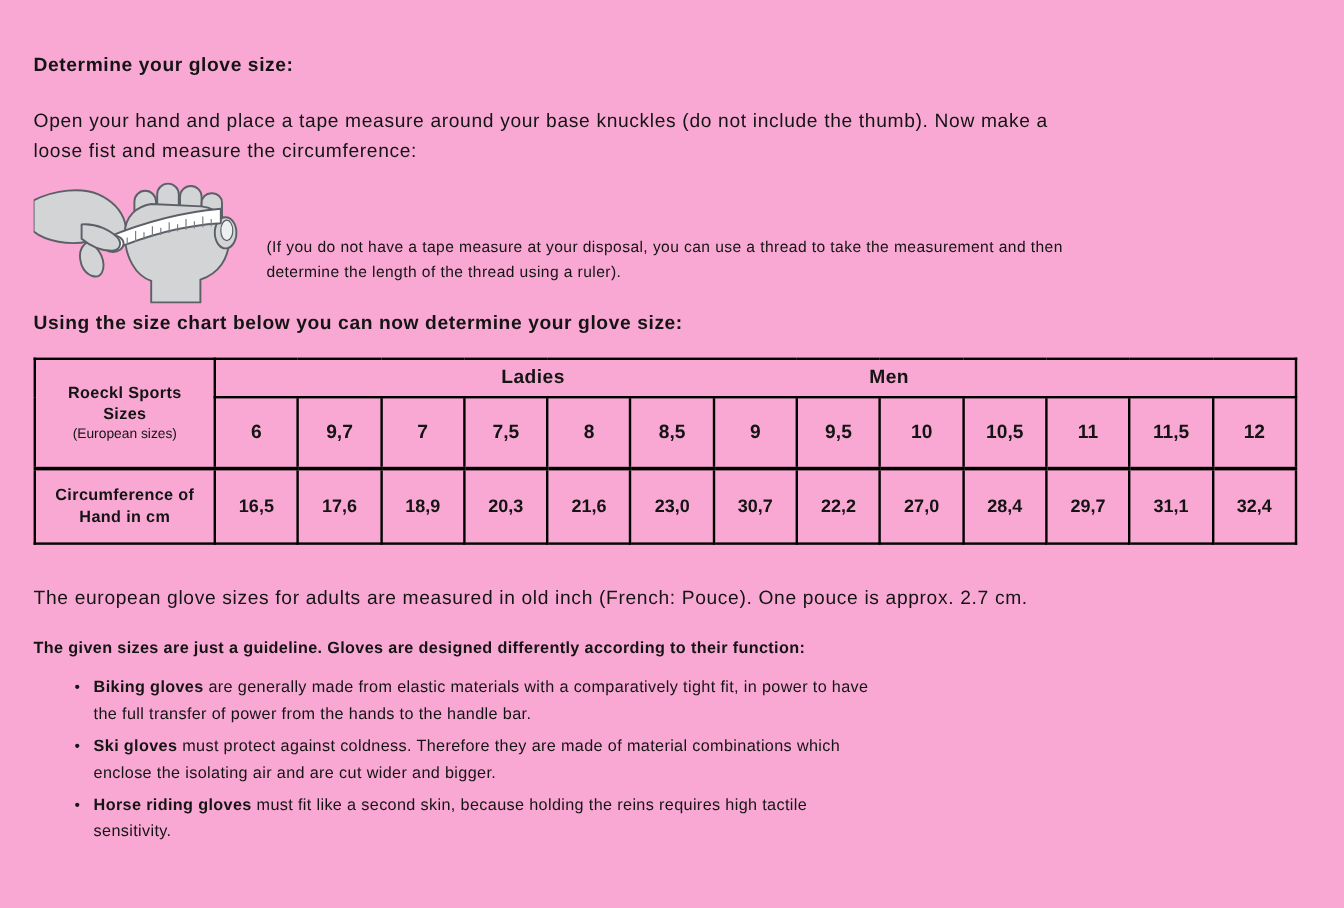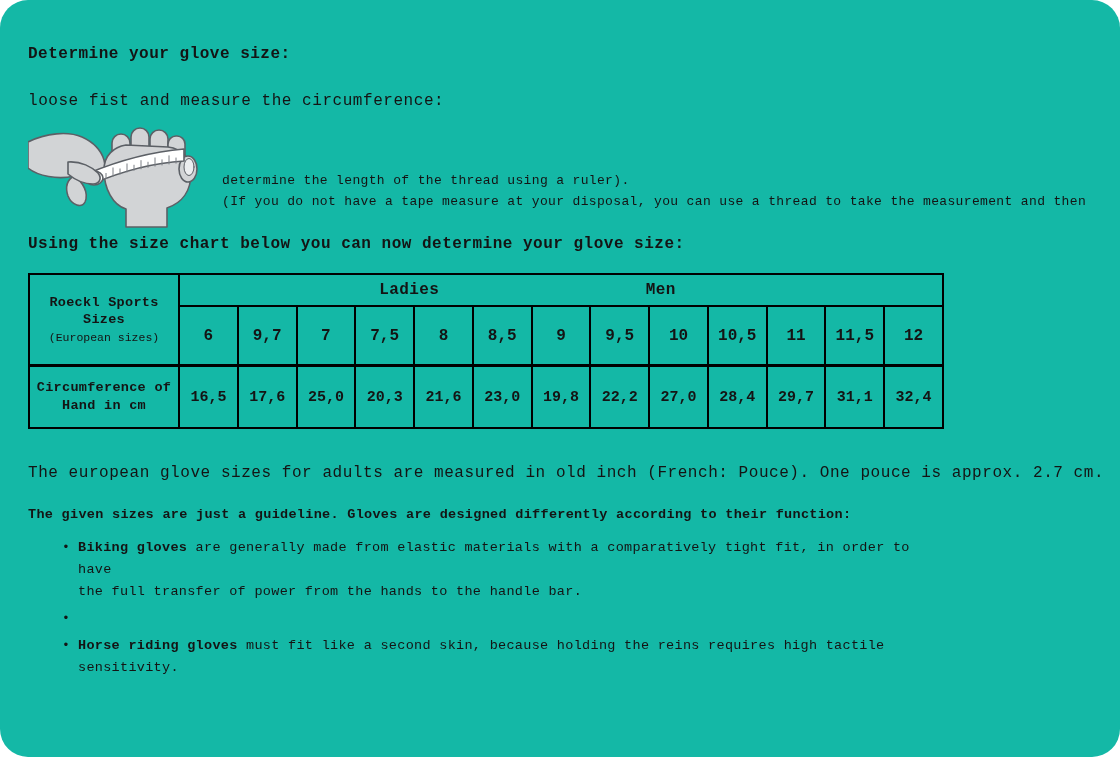--- a/index.html
+++ b/index.html
@@ -1,23 +1,22 @@
 <!DOCTYPE html>
 <html><head>
 <meta charset="utf-8">
 <style>
   html,body{margin:0;padding:0;background:#ffffff;}
   .page{
     position:relative;
     width:1120px;height:757px;
-    background:#14b8a6;
-    font-family:Liberation Mono, monospace;
+    background:#f9a8d4;
+    font-family:Liberation Sans, sans-serif;
     color:#141414;
     overflow:hidden;
-    border-radius:28px;
   }
   .content{padding:46px 0 0 28px;}
   .doc-title{
     font-size:16px;font-weight:bold;letter-spacing:.5px;
     margin:0;line-height:17px;
   }
   .para{font-size:16px;line-height:25px;letter-spacing:.55px;margin:0;}
   .para .tline{white-space:nowrap;}
   .intro{margin-top:26px;}
   .figure-row{display:flex;align-items:flex-start;margin-top:8px;}
@@ -26,21 +25,21 @@
     margin-left:18px;padding-top:48px;
     font-size:13px;line-height:21px;letter-spacing:.35px;
   }
   .tape-note .tline{white-space:nowrap;}
   .sec-heading{
     font-size:16px;font-weight:bold;letter-spacing:.5px;
     margin:6px 0 0 0;line-height:17px;
   }
   
   table.size-table{
-    margin-top:20px;width:916px;table-layout:fixed;
+    margin-top:20px;width:1053px;table-layout:fixed;
     border-collapse:collapse;border:2px solid #000;
   }
   table.size-table td{border:2px solid #000;text-align:center;vertical-align:middle;padding:0;}
   col.c-head{width:150px;}
   tr.r-group td{height:30px;}
   tr.r-sizes td{height:57px;font-size:16px;font-weight:bold;}
   tr.r-circ td{height:60px;font-size:15px;font-weight:bold;border-top:3px solid #000;}
   td.group-cell{position:relative;border-bottom:1px solid #000;}
   tr.r-sizes td{border-top:1px solid #000;}
   .g-label{
@@ -69,20 +68,21 @@
 </style>
 </head>
 <body>
 
 <div class="page">
   <div class="content">
 
     <h1 class="doc-title">Determine your glove size:</h1>
 
     <div class="para intro">
+      <div class="tline">Open your hand and place a tape measure around your base knuckles (do not include the thumb). Now make a</div>
       <div class="tline">loose fist and measure the circumference:</div>
     </div>
 
     <div class="figure-row">
       <svg width="176" height="108" viewBox="0 0 176 108">
         <g stroke="#5c6066" stroke-width="1.6" stroke-linejoin="round" stroke-linecap="round">
 
           <path d="M0,20 C18,11 40,9 54,15 C65,20 73,28 76,38 C78,46 77,52 72,56 C63,62 52,60 46,54 C30,58 10,54 0,46 Z" fill="#d2d4d6"></path>
 
           <path d="M46,54 C55,60 61,71 57,80 C54,86 44,84 40,74 C37,65 39,58 46,54 Z" fill="#d2d4d6"></path>
@@ -100,22 +100,22 @@
           <path d="M64,62 C92,50 122,41 156,39 L156,27 C121,30 90,39 61,51 Z" fill="#ffffff"></path>
 
           <ellipse cx="66" cy="56" rx="9" ry="7" fill="#ffffff"></ellipse>
 
           <path d="M40,40 C53,39 64,45 70,51 C74,56 72,62 65,62 C55,62 46,57 40,52 Z" fill="#d2d4d6"></path>
         </g>
 
         <path d="M78,57 l0,-6 M85,54.5 l0,-9 M92,52.5 l0,-6 M99,50.5 l0,-9 M106,48.8 l0,-6 M113,47.2 l0,-9 M120,45.8 l0,-6 M127,44.5 l0,-9 M134,43.4 l0,-6 M141,42.4 l0,-9 M148,41.6 l0,-6" stroke="#7a7e84" stroke-width="1" fill="none"></path>
       </svg>
       <div class="tape-note">
+        <div class="tline">(If you do not have a tape measure at your disposal, you can use a thread to take the measurement and then</div>
         <div class="tline">determine the length of the thread using a ruler).</div>
-        <div class="tline">(If you do not have a tape measure at your disposal, you can use a thread to take the measurement and then</div>
       </div>
     </div>
 
     <h2 class="sec-heading">Using the size chart below you can now determine your glove size:</h2>
 
     <table class="size-table">
       <colgroup>
         <col class="c-head">
         <col span="13">
       </colgroup>
@@ -146,25 +146,25 @@
           <td>11,5</td>
           <td>12</td>
         </tr>
         <tr class="r-circ">
           <td class="head-cell2">
             <div>Circumference of</div>
             <div>Hand  in cm</div>
           </td>
           <td>16,5</td>
           <td>17,6</td>
-          <td>25,0</td>
+          <td>18,9</td>
           <td>20,3</td>
           <td>21,6</td>
           <td>23,0</td>
-          <td>19,8</td>
+          <td>30,7</td>
           <td>22,2</td>
           <td>27,0</td>
           <td>28,4</td>
           <td>29,7</td>
           <td>31,1</td>
           <td>32,4</td>
         </tr>
       </tbody>
     </table>
 
@@ -172,27 +172,31 @@
       <div class="tline">The european glove sizes for adults are measured in old inch (French: Pouce). One pouce is approx. 2.7 cm.</div>
     </div>
 
     <p class="guideline">The given sizes are just a guideline. Gloves are designed differently according to their function:</p>
 
     <div class="bullets">
 
       <div class="bullet">
         <span class="marker">•</span>
         <div class="btext">
-          <div class="tline"><span class="lead">Biking gloves</span><span> are generally made from elastic materials with a comparatively tight fit, in order to have</span></div>
+          <div class="tline"><span class="lead">Biking gloves</span><span> are generally made from elastic materials with a comparatively tight fit, in power to have</span></div>
           <div>the full transfer of power from the hands to the handle bar.</div>
         </div>
       </div>
 
       <div class="bullet">
         <span class="marker">•</span>
+        <div class="btext">
+          <div class="tline"><span class="lead">Ski gloves</span><span> must protect against coldness. Therefore they are made of material combinations which</span></div>
+          <div>enclose the isolating air and are cut wider and bigger.</div>
+        </div>
       </div>
 
       <div class="bullet">
         <span class="marker">•</span>
         <div class="btext">
           <div class="tline"><span class="lead">Horse riding gloves</span><span> must fit like a second skin, because holding the reins requires high tactile</span></div>
           <div>sensitivity.</div>
         </div>
       </div>
 

